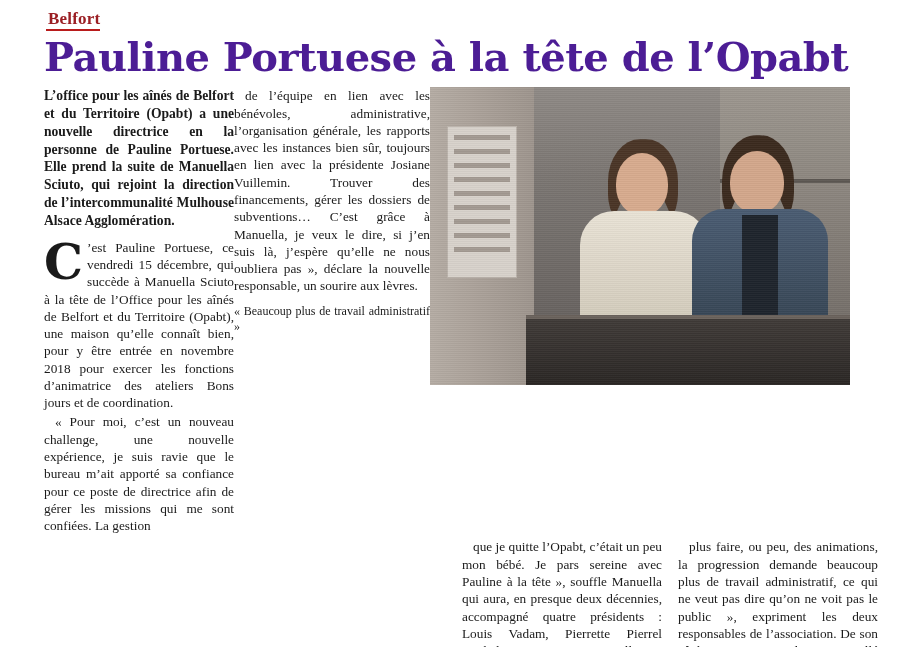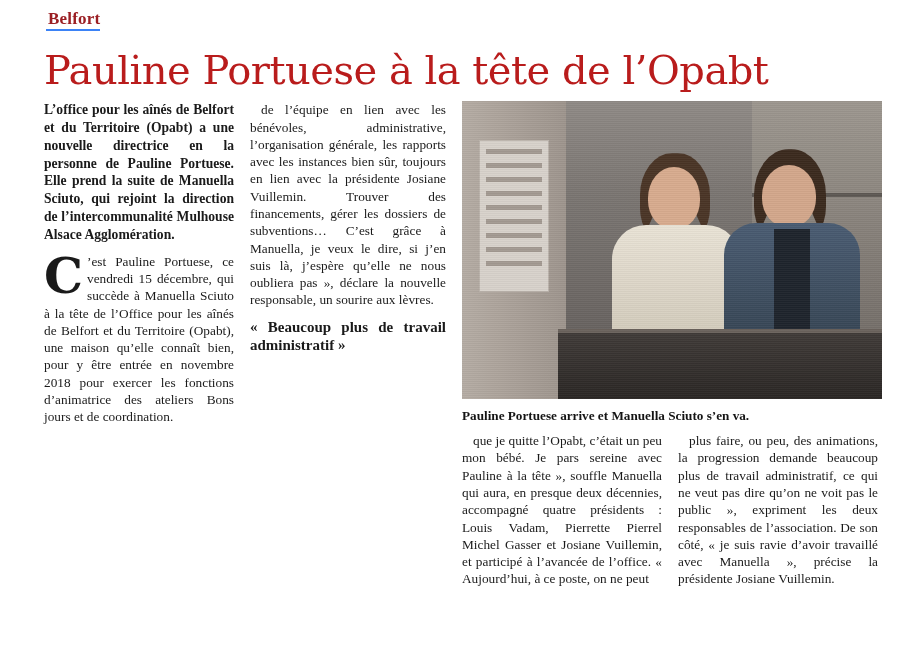--- a/index.html
+++ b/index.html
@@ -26,39 +26,39 @@
   .kicker {
     display: inline-block;
     font-family: "Liberation Serif", serif;
     font-weight: bold;
     font-size: 17px;
     letter-spacing: 0.2px;
     color: #9b1f24;
     padding: 0 0 0 2px;
     margin-left: 32px;
     margin-top: 2px;
-    border-bottom: 2px solid #3b82f6;
+    border-bottom: 2px solid #b91c1c;
     line-height: 1.1;
   }
 
   
   .headline {
-    margin: 19px 0 10px 30px;
+    margin: 5px 0 10px 30px;
     font-family: "DejaVu Serif", serif;
-    font-weight: normal;
+    font-weight: bold;
     font-size: 40px;
     line-height: 1.04;
     letter-spacing: -0.5px;
-    color: #b91c1c;
+    color: #4c1d95;
   }
 
   
   .top-area {
     display: flex;
-    gap: 16px;
+    gap: 0;
     padding-left: 30px;
     padding-right: 4px;
   }
   .col {
     font-size: 13.3px;
     line-height: 1.30;
     text-align: justify;
     hyphens: auto;
   }
   .col-1 { width: 190px; }
@@ -68,22 +68,22 @@
     text-indent: 11px;
   }
   .standfirst {
     font-weight: bold;
     font-size: 13.6px;
     line-height: 1.31;
     text-indent: 0 !important;
     margin-bottom: 9px !important;
   }
   .subhead {
-    font-weight: bold;
-    font-size: 15px;
+    font-weight: normal;
+    font-size: 12px;
     line-height: 1.25;
     margin: 9px 0 3px 0;
     text-indent: 0 !important;
   }
 
   
   .dropcap-para {
     text-indent: 0 !important;
   }
   .dropcap {
@@ -254,20 +254,21 @@
 
   <div class="kicker">Belfort</div>
 
   <h1 class="headline">Pauline Portuese à la tête de l’Opabt</h1>
 
   <div class="top-area">
 
     <div class="col col-1">
       <div class="para standfirst">L’office pour les aînés de Belfort et du Territoire (Opabt) a une nouvelle directrice en la personne de Pauline Portuese. Elle prend la suite de Manuella Sciuto, qui rejoint la direction de l’intercommunalité Mulhouse Alsace Agglomération.</div>
       <div class="para dropcap-para"><span class="dropcap">C</span><span>’est Pauline Portuese, ce vendredi 15 décembre, qui succède à Manuella Sciuto à la tête de l’Office pour les aînés de Belfort et du Territoire (Opabt), une maison qu’elle connaît bien, pour y être entrée en novembre 2018 pour exercer les fonctions d’animatrice des ateliers Bons jours et de coordination.</span></div>
+      <div class="para">« Pour moi, c’est un nouveau challenge, une nouvelle expérience, je suis ravie que le bureau m’ait apporté sa confiance pour ce poste de directrice afin de gérer les missions qui me sont confiées. La gestion</div>
     </div>
 
     <div class="col col-2">
       <div class="para">de l’équipe en lien avec les bénévoles, administrative, l’organisation générale, les rapports avec les instances bien sûr, toujours en lien avec la présidente Josiane Vuillemin. Trouver des financements, gérer les dossiers de subventions… C’est grâce à Manuella, je veux le dire, si j’en suis là, j’espère qu’elle ne nous oubliera pas », déclare la nouvelle responsable, un sourire aux lèvres.</div>
       <div class="subhead">« Beaucoup plus de travail administratif »</div>
     </div>
 
     <div class="photo-wrap">
       <div class="photo">
         <div class="bg"></div>
@@ -279,21 +280,20 @@
         <div class="p1-head"></div>
         <div class="p1-body"></div>
         <div class="p2-hair"></div>
         <div class="p2-head"></div>
         <div class="p2-body"></div>
         <div class="p2-inner"></div>
         <div class="tabletop"></div>
         <div class="table"></div>
         <div class="grain"></div>
       </div>
-      <div class="caption">Pauline Portuese arrive et Manuella Sciuto s’en va.</div>
     </div>
   </div>
 
   <div class="bottom-area">
     <div class="spacer-col"></div>
     <div class="col bcol w2"></div>
     <div class="col bcol w3">
       <div class="para">que je quitte l’Opabt, c’était un peu mon bébé. Je pars sereine avec Pauline à la tête », souffle Manuella qui aura, en presque deux décennies, accompagné quatre présidents : Louis Vadam, Pierrette Pierrel Michel Gasser et Josiane Vuillemin, et participé à l’avancée de l’office. « Aujourd’hui, à ce poste, on ne peut</div>
     </div>
     <div class="col bcol w4">

